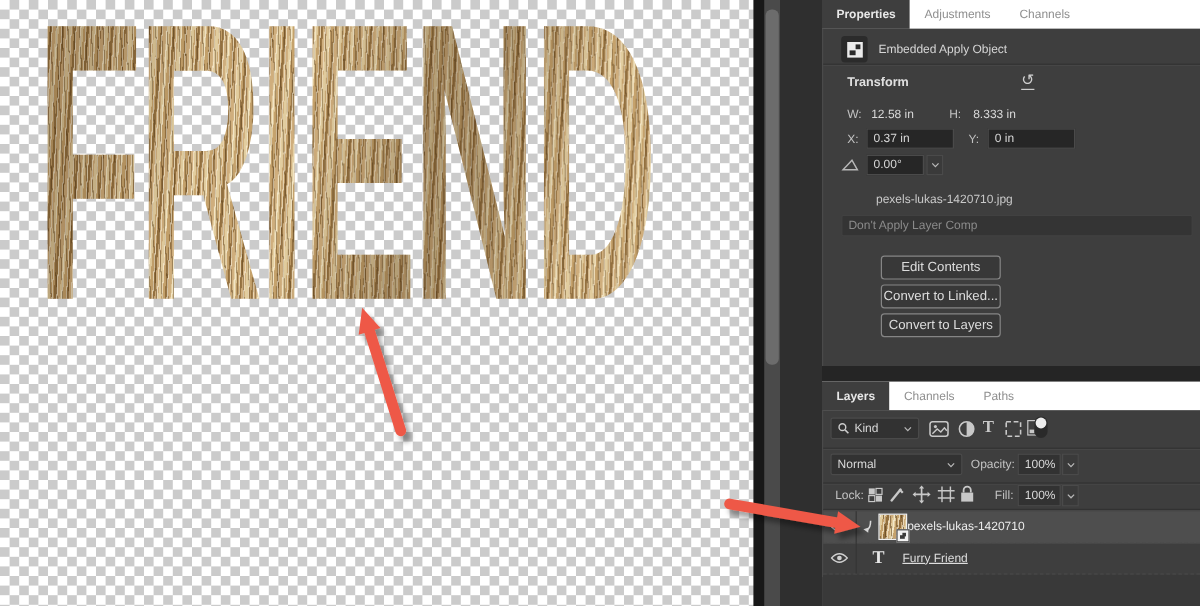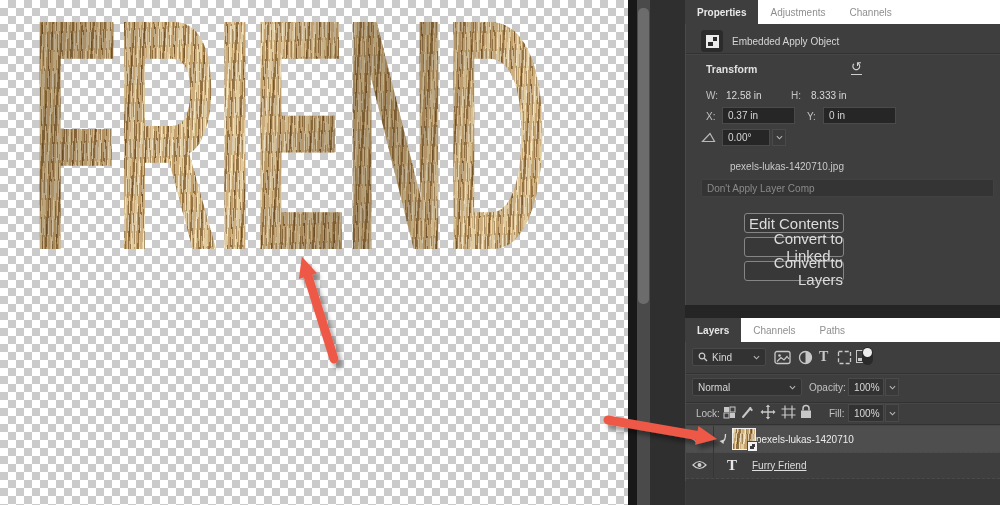--- a/index.html
+++ b/index.html
@@ -39,23 +39,23 @@
   .val{color:#d8d8d8;font-size:10px;}
   .field{background:#262626;border:1px solid #4a4a4a;color:#d8d8d8;font-size:10px;
          font-family:"Liberation Sans",sans-serif;padding:0 5px;box-sizing:border-box;height:17px;}
   input.field{outline:none;}
   .dropbox{background:#323232;border:1px solid #4a4a4a;color:#d8d8d8;font-size:10px;height:18px;
          display:flex;align-items:center;padding:0 5px;box-sizing:border-box;border-radius:2px;}
   .chevbox{background:#3a3a3a;border:1px solid #4a4a4a;height:17px;width:14px;display:flex;
          align-items:center;justify-content:center;box-sizing:border-box;}
   .chev{width:7px;height:5px;}
 
-  .ps-btn{position:absolute;left:58px;width:98px;height:18px;background:#383838;
-      border:1px solid #858585;border-radius:3px;color:#dcdcdc;font-size:15px;
-      display:flex;align-items:center;justify-content:center;cursor:default;text-align:right;}
+  .ps-btn{position:absolute;left:48px;width:98px;height:18px;background:#383838;
+      border:1px solid #858585;border-radius:3px;color:#dcdcdc;font-size:11px;
+      display:flex;align-items:center;justify-content:center;cursor:default;}
 
   
   .icon-btn{display:flex;align-items:center;justify-content:center;}
   .layer-row{position:absolute;left:0;width:100%;height:26px;display:flex;align-items:center;
       border-bottom:1px dashed #4a4a4a;font-size:10px;color:#e2e2e2;}
   .eye-cell{width:28px;height:100%;display:flex;align-items:center;justify-content:center;
       border-right:1px solid #353535;box-sizing:border-box;flex:none;}
   .fur-thumb{width:24px;height:22px;flex:none;position:relative;
       border:1px solid #f0f0f0;box-sizing:border-box;
       background:

